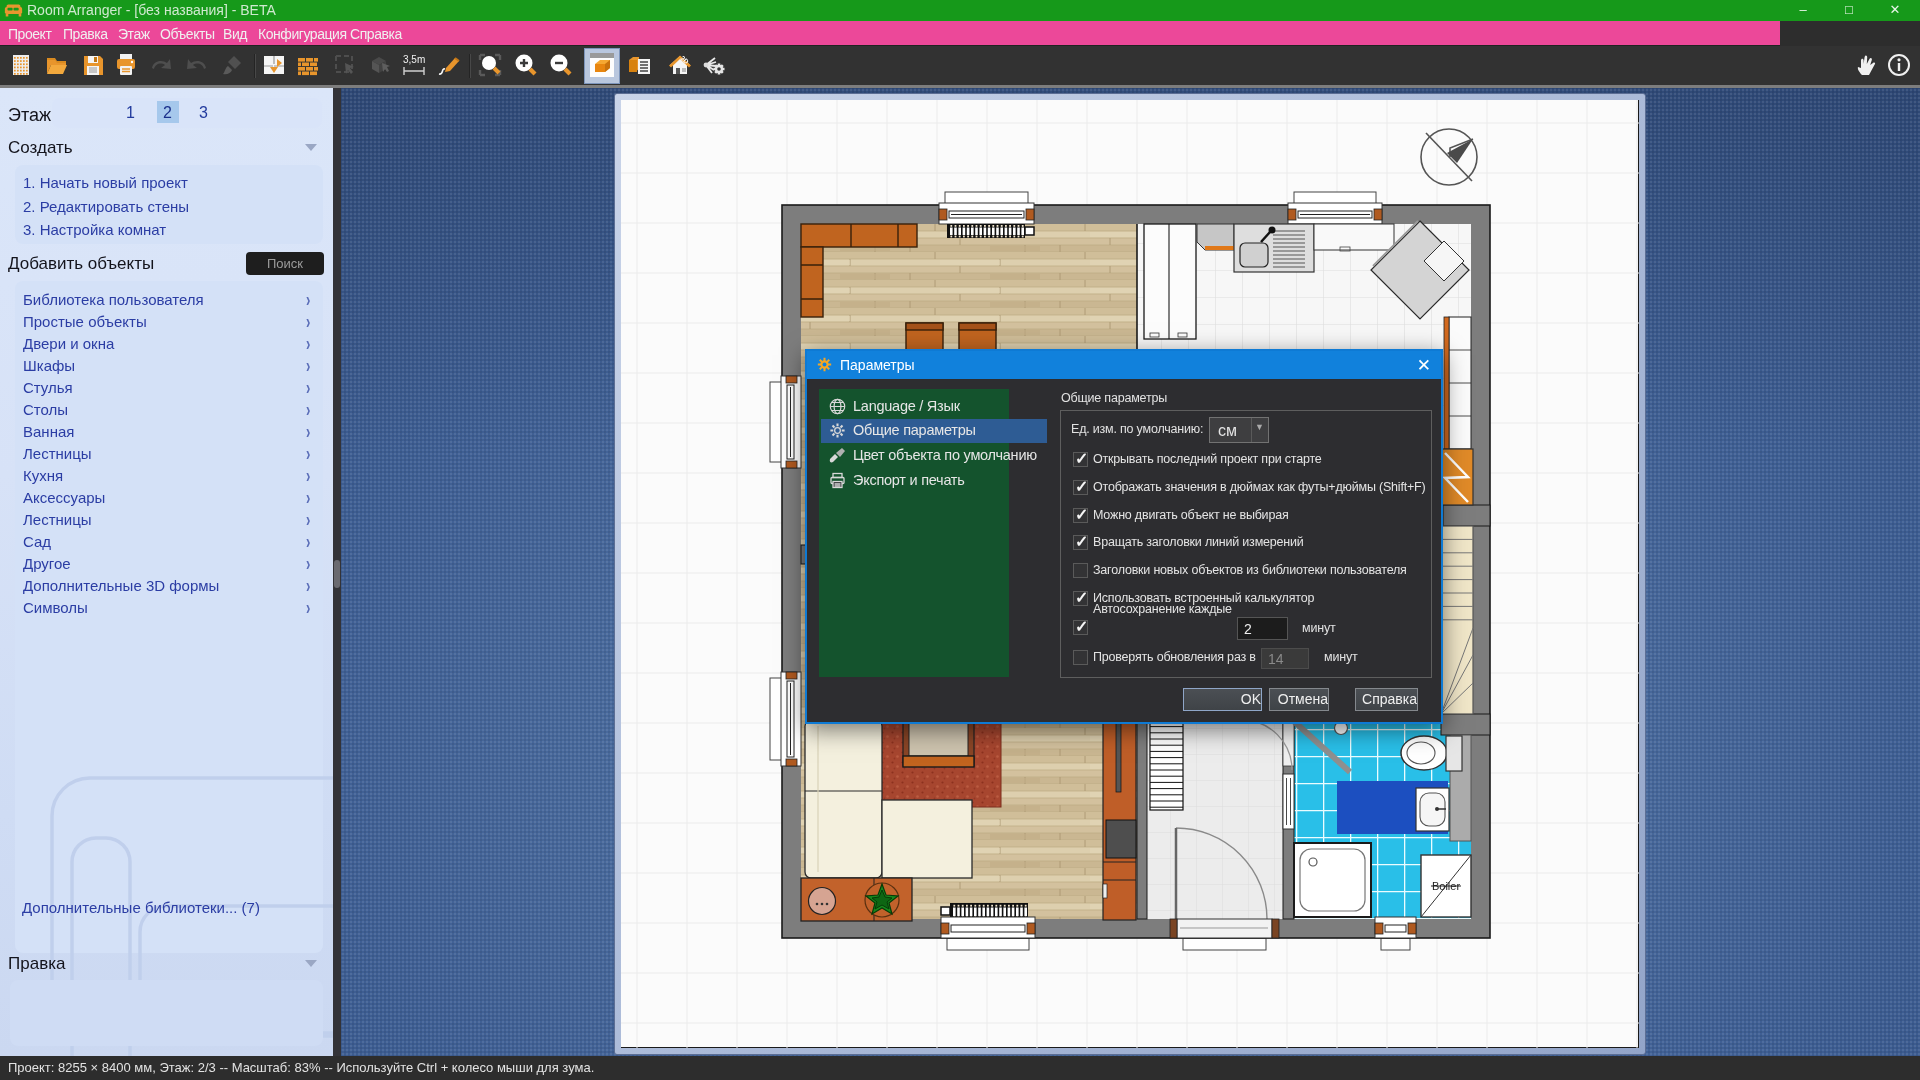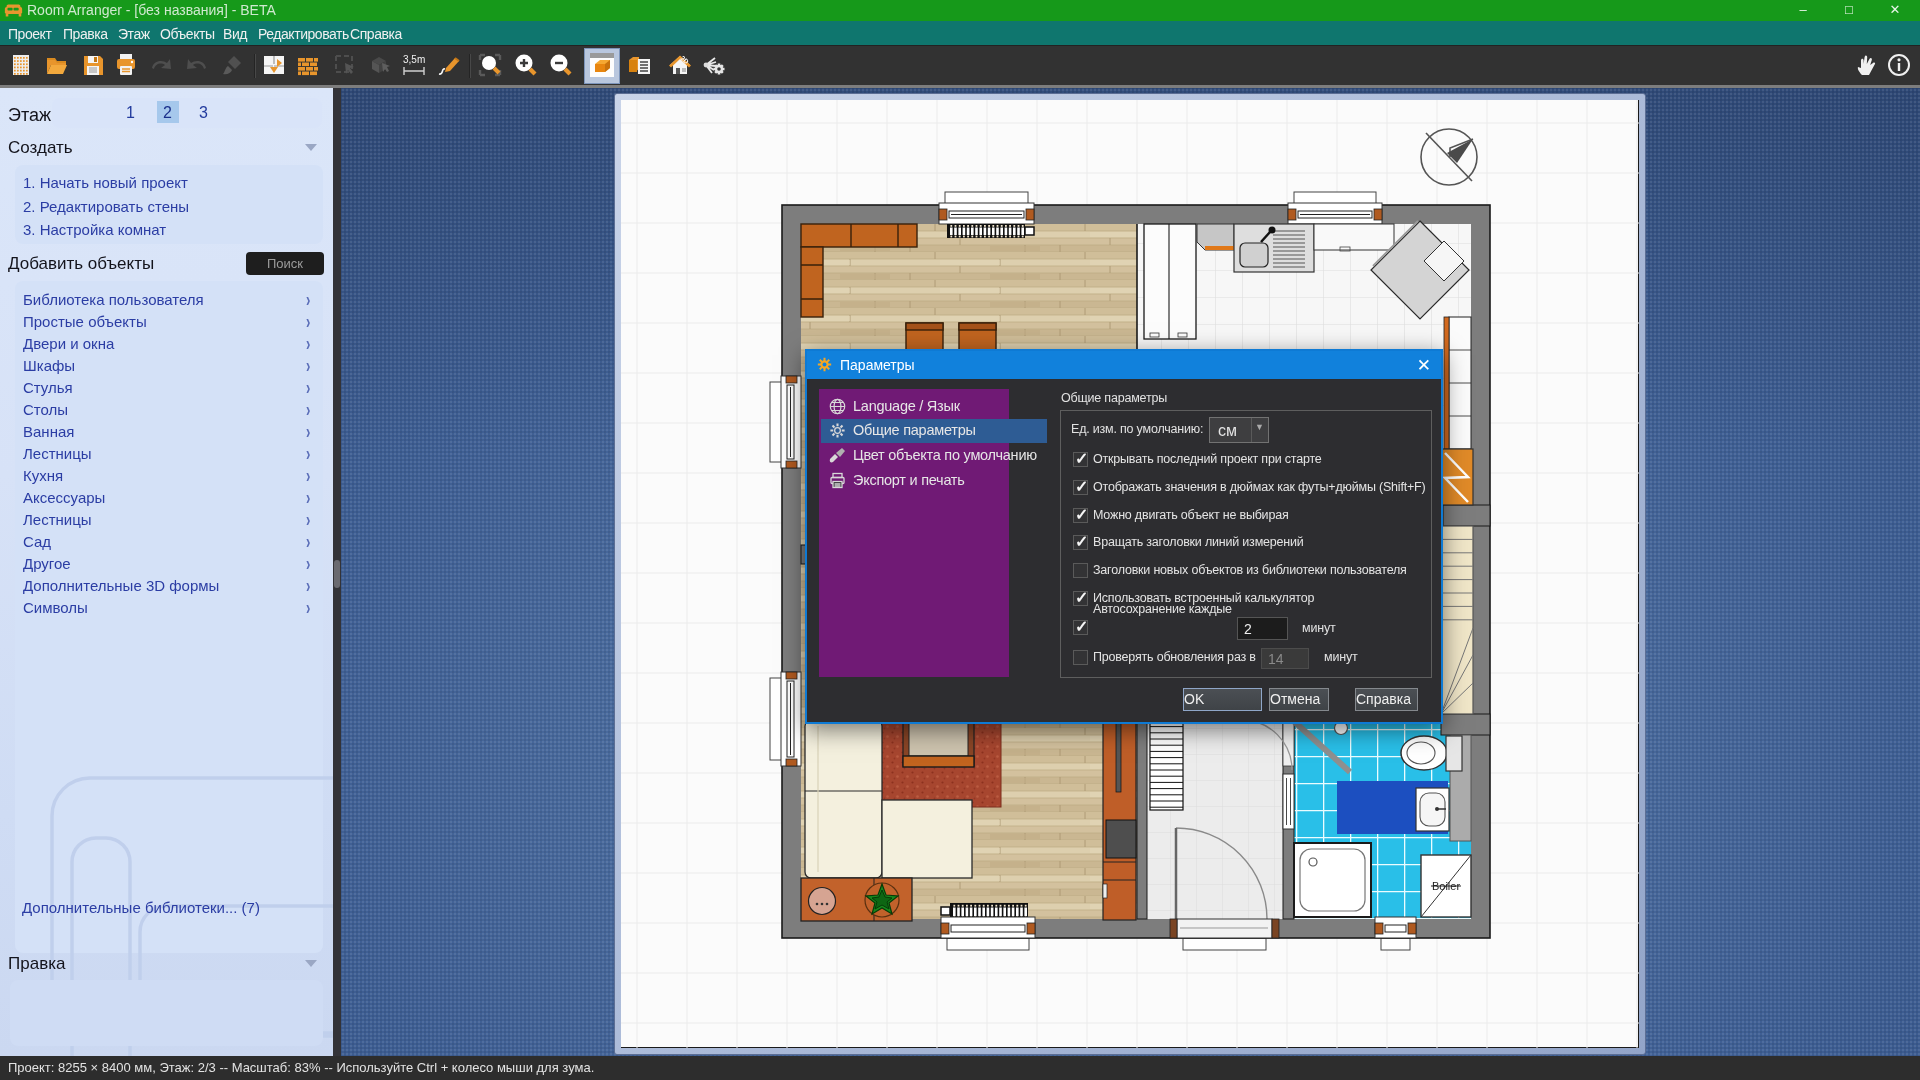--- a/index.html
+++ b/index.html
@@ -1,20 +1,20 @@
 <!DOCTYPE html>
 <html><head><meta charset="utf-8">
 <style>
 *{margin:0;padding:0;box-sizing:border-box}
 html,body{width:1920px;height:1080px;overflow:hidden;font-family:"Liberation Sans",sans-serif;background:#2d2d2d}
 .abs{position:absolute}
 .titlebar{position:absolute;left:0;top:0;width:1920px;height:21px;background:#16991a}
 .title-txt{position:absolute;left:27px;top:2px;font-size:14px;color:#cfe9cf}
 .winbtn{position:absolute;top:0;width:46px;height:21px;color:#eaf6ea;font-size:13px;text-align:center;line-height:20px}
-.menubar{position:absolute;left:0;top:21px;width:1920px;height:25px;background:#0f766e;border-bottom:1px solid #222}
+.menubar{position:absolute;left:0;top:21px;width:1780px;height:25px;background:#ec4899;border-bottom:1px solid #222}
 .menubar span{position:absolute;top:5px;font-size:14px;color:#f0f0f0;letter-spacing:-0.45px}
 .toolbar{position:absolute;left:0;top:46px;width:1920px;height:39px;background:#323232}
 .graysep{position:absolute;left:0;top:85px;width:1920px;height:3px;background:#7d7d7d}
 .sidebar{position:absolute;left:0;top:88px;width:333px;height:968px;background:linear-gradient(180deg,#dbe6f9 0%,#d7e2f7 40%,#cfdcf4 75%,#cbd8f1 100%);overflow:hidden}
 .sidescroll{position:absolute;left:333px;top:88px;width:8px;height:968px;background:#333338}
 .thumb{position:absolute;left:334px;top:560px;width:6px;height:28px;background:#6a6a70;border-radius:3px}
 .canvas{position:absolute;left:341px;top:88px;width:1579px;height:968px;background:
  linear-gradient(180deg,rgba(16,28,52,.20),rgba(0,0,0,0) 38%),
  radial-gradient(ellipse 1500px 950px at 48% 68%, #587aa9 0%, #3e5e93 55%, #324e7f 100%)}
 .canvtex{position:absolute;left:0;top:0;width:100%;height:100%;
@@ -24,31 +24,31 @@
 .statusbar{position:absolute;left:0;top:1056px;width:1920px;height:24px;background:#2d2d2d;color:#e2e2e2;font-size:13px;line-height:24px;padding-left:8px}
 .hdr{position:absolute;font-size:17px;color:#14141c}
 .sbox{position:absolute;background:#d4e1f7;border-radius:8px}
 .slink{position:absolute;font-size:15px;color:#2b3da4}
 .chev{position:absolute;font-size:13px;color:#5a6db8;font-weight:bold;transform:scaleY(1.5)}
 .funnel{position:absolute;width:0;height:0;border-left:6px solid transparent;border-right:6px solid transparent;border-top:7px solid #9aa7c4}
 .dlg{position:absolute;left:805px;top:349px;width:638px;height:375px;background:#2d2d30;border:2px solid #0e7ad4;box-shadow:0 6px 22px rgba(0,0,0,.5)}
 .dlg-title{position:absolute;left:0;top:0;width:634px;height:28px;background:#1181dc}
 .dlg-title span{position:absolute;left:33px;top:6px;font-size:14px;color:#fff}
 .dlg-x{position:absolute;right:10px;top:4px;color:#fff;font-size:17px}
-.dlg-left{position:absolute;left:12px;top:38px;width:190px;height:288px;background:#701a75}
+.dlg-left{position:absolute;left:12px;top:38px;width:190px;height:288px;background:#14532d}
 .dlg-item{position:absolute;left:2px;width:226px;height:24px;color:#e6e6e6;font-size:14.5px;white-space:nowrap;letter-spacing:-0.25px}
 .dlg-item .txt{position:absolute;left:32px;top:3px}
 .dlg-item.sel{background:#2e5c94}
 .glabel{position:absolute;font-size:12.5px;color:#e2e2e2;white-space:nowrap;letter-spacing:-0.2px}
 .gbox{position:absolute;left:253px;top:59px;width:372px;height:268px;border:1px solid #5e5e5e}
 .cbrow{position:absolute;font-size:12.5px;color:#e4e4e4;white-space:nowrap;letter-spacing:-0.2px}
 .cb{position:absolute;width:15px;height:15px;background:#333335;border:1px solid #5a5a5a}
 .ck{position:absolute;color:#f5f5f5;font-size:16px;font-weight:bold;top:-4px;left:1px}
 .inp{position:absolute;background:#1c1c1c;border:1px solid #555;color:#eee;font-size:14px;padding-left:6px}
-.btn{position:absolute;top:337px;height:23px;background:linear-gradient(180deg,#4b4f54,#3f4347);border:1px solid #84888d;color:#efefef;font-size:14px;text-align:left;line-height:21px}
+.btn{position:absolute;top:337px;height:23px;background:linear-gradient(180deg,#4b4f54,#3f4347);border:1px solid #84888d;color:#efefef;font-size:14px;text-align:right;line-height:21px}
 .btn.ok{border:1px solid #8fa6c8}
 </style></head>
 <body>
 <div class="titlebar">
  <svg class="abs" style="left:4px;top:3px" width="19" height="14" viewBox="0 0 22 15">
       <rect x="1" y="4" width="20" height="8" rx="2" fill="#e8962e"></rect>
       <rect x="3" y="1" width="16" height="6" rx="2" fill="#e8962e"></rect>
       <rect x="4" y="5" width="6" height="3" rx="1" fill="#16991a"></rect>
       <rect x="11" y="5" width="6" height="3" rx="1" fill="#16991a"></rect>
       <rect x="2" y="12" width="3" height="3" fill="#e8962e"></rect>
@@ -58,21 +58,21 @@
  <div class="winbtn" style="right:94px">–</div>
  <div class="winbtn" style="right:48px">□</div>
  <div class="winbtn" style="right:2px">✕</div>
 </div>
 <div class="menubar">
  <span style="left:8px">Проект</span>
     <span style="left:63px">Правка</span>
     <span style="left:118px">Этаж</span>
     <span style="left:160px">Объекты</span>
     <span style="left:223px">Вид</span>
-    <span style="left:258px">Редактировать</span>
+    <span style="left:258px">Конфигурация</span>
     <span style="left:350px">Справка</span>
 </div>
 <div class="toolbar" id="toolbar">
  <div class="abs" style="left:254px;top:8px;width:2px;height:24px;background:#242424;border-right:1px solid #484848"></div>
  <div class="abs" style="left:469px;top:8px;width:2px;height:24px;background:#242424;border-right:1px solid #484848"></div>
  <div class="abs" style="left:584px;top:2px;width:36px;height:36px;background:#b9c7de;border:1px solid #7d95bb"></div>
  <svg class="abs" style="left:10px;top:7px" width="24" height="24" viewBox="0 0 24 24">
       <rect x="3" y="2" width="16" height="20" fill="#ededed"></rect>
       <path d="M19 2v5h4z" fill="#ededed" transform="translate(-4,0)"></path>
       <g fill="#e8952c">

